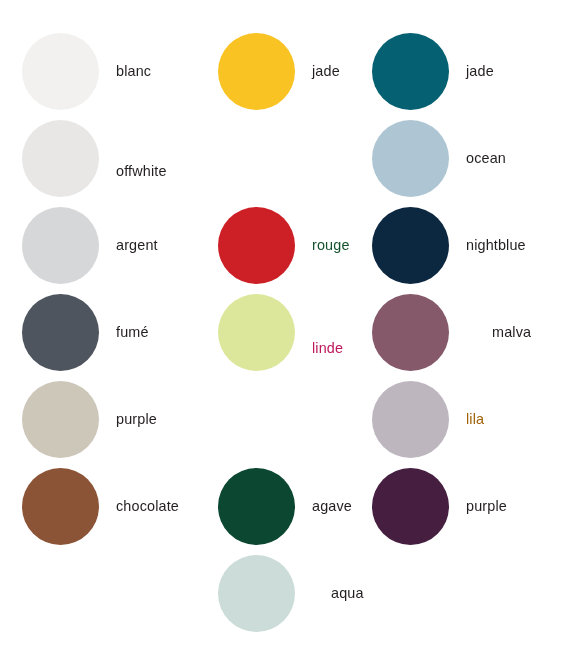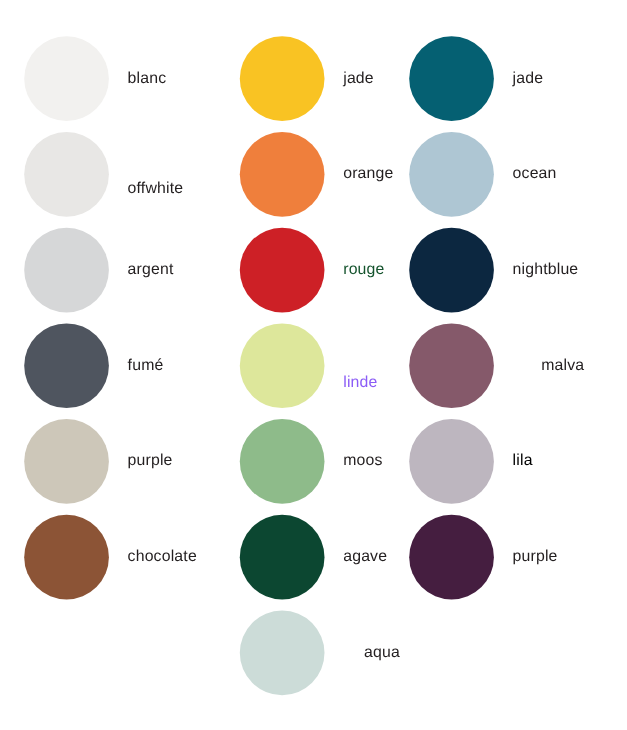--- a/index.html
+++ b/index.html
@@ -80,35 +80,27 @@
       <div class="swatch-row" style="top: 467px;">
         <div class="chip" style="background: rgb(140, 84, 54);"></div>
         <span class="chip-label" style="color: rgb(35, 31, 32);">chocolate</span>
       </div>
     </div>
     <div class="column col-1">
       <div class="swatch-row" style="top: 32px;">
         <div class="chip" style="background: rgb(249, 195, 35);"></div>
         <span class="chip-label" style="color: rgb(35, 31, 32);">jade</span>
       </div>
-      <div class="swatch-row" style="top: 119px;">
-        <div class="chip" style="background: rgb(239, 127, 60);"></div>
-        <span class="chip-label" style="color: rgb(35, 31, 32);">orange</span>
-      </div>
       <div class="swatch-row" style="top: 206px;">
         <div class="chip" style="background: rgb(205, 32, 38);"></div>
         <span class="chip-label" style="color: #14532d;">rouge</span>
       </div>
       <div class="swatch-row" style="top: 293px;">
         <div class="chip" style="background: rgb(221, 231, 155);"></div>
-        <span class="chip-label" style="color: #8b5cf6; margin-top: 32px;">linde</span>
-      </div>
-      <div class="swatch-row" style="top: 380px;">
-        <div class="chip" style="background: rgb(142, 187, 138);"></div>
-        <span class="chip-label" style="color: rgb(35, 31, 32);">moos</span>
+        <span class="chip-label" style="color: #be185d; margin-top: 32px;">linde</span>
       </div>
       <div class="swatch-row" style="top: 467px;">
         <div class="chip" style="background: rgb(12, 71, 49);"></div>
         <span class="chip-label" style="color: rgb(35, 31, 32);">agave</span>
       </div>
       <div class="swatch-row" style="top: 554px;">
         <div class="chip" style="background: rgb(204, 220, 216);"></div>
         <span class="chip-label" style="color: rgb(35, 31, 32); margin-left: 36px;">aqua</span>
       </div>
     </div>
@@ -124,20 +116,20 @@
       <div class="swatch-row" style="top: 206px;">
         <div class="chip" style="background: rgb(12, 39, 64);"></div>
         <span class="chip-label" style="color: rgb(35, 31, 32);">nightblue</span>
       </div>
       <div class="swatch-row" style="top: 293px; gap: 26px;">
         <div class="chip" style="background: rgb(133, 89, 106);"></div>
         <span class="chip-label" style="color: rgb(35, 31, 32);">malva</span>
       </div>
       <div class="swatch-row" style="top: 380px;">
         <div class="chip" style="background: rgb(189, 182, 191);"></div>
-        <span class="chip-label" style="color: #000000;">lila</span>
+        <span class="chip-label" style="color: #a16207;">lila</span>
       </div>
       <div class="swatch-row" style="top: 467px;">
         <div class="chip" style="background: rgb(69, 30, 64);"></div>
         <span class="chip-label" style="color: rgb(35, 31, 32);">purple</span>
       </div>
     </div>
   </div>
 
 </body></html>

